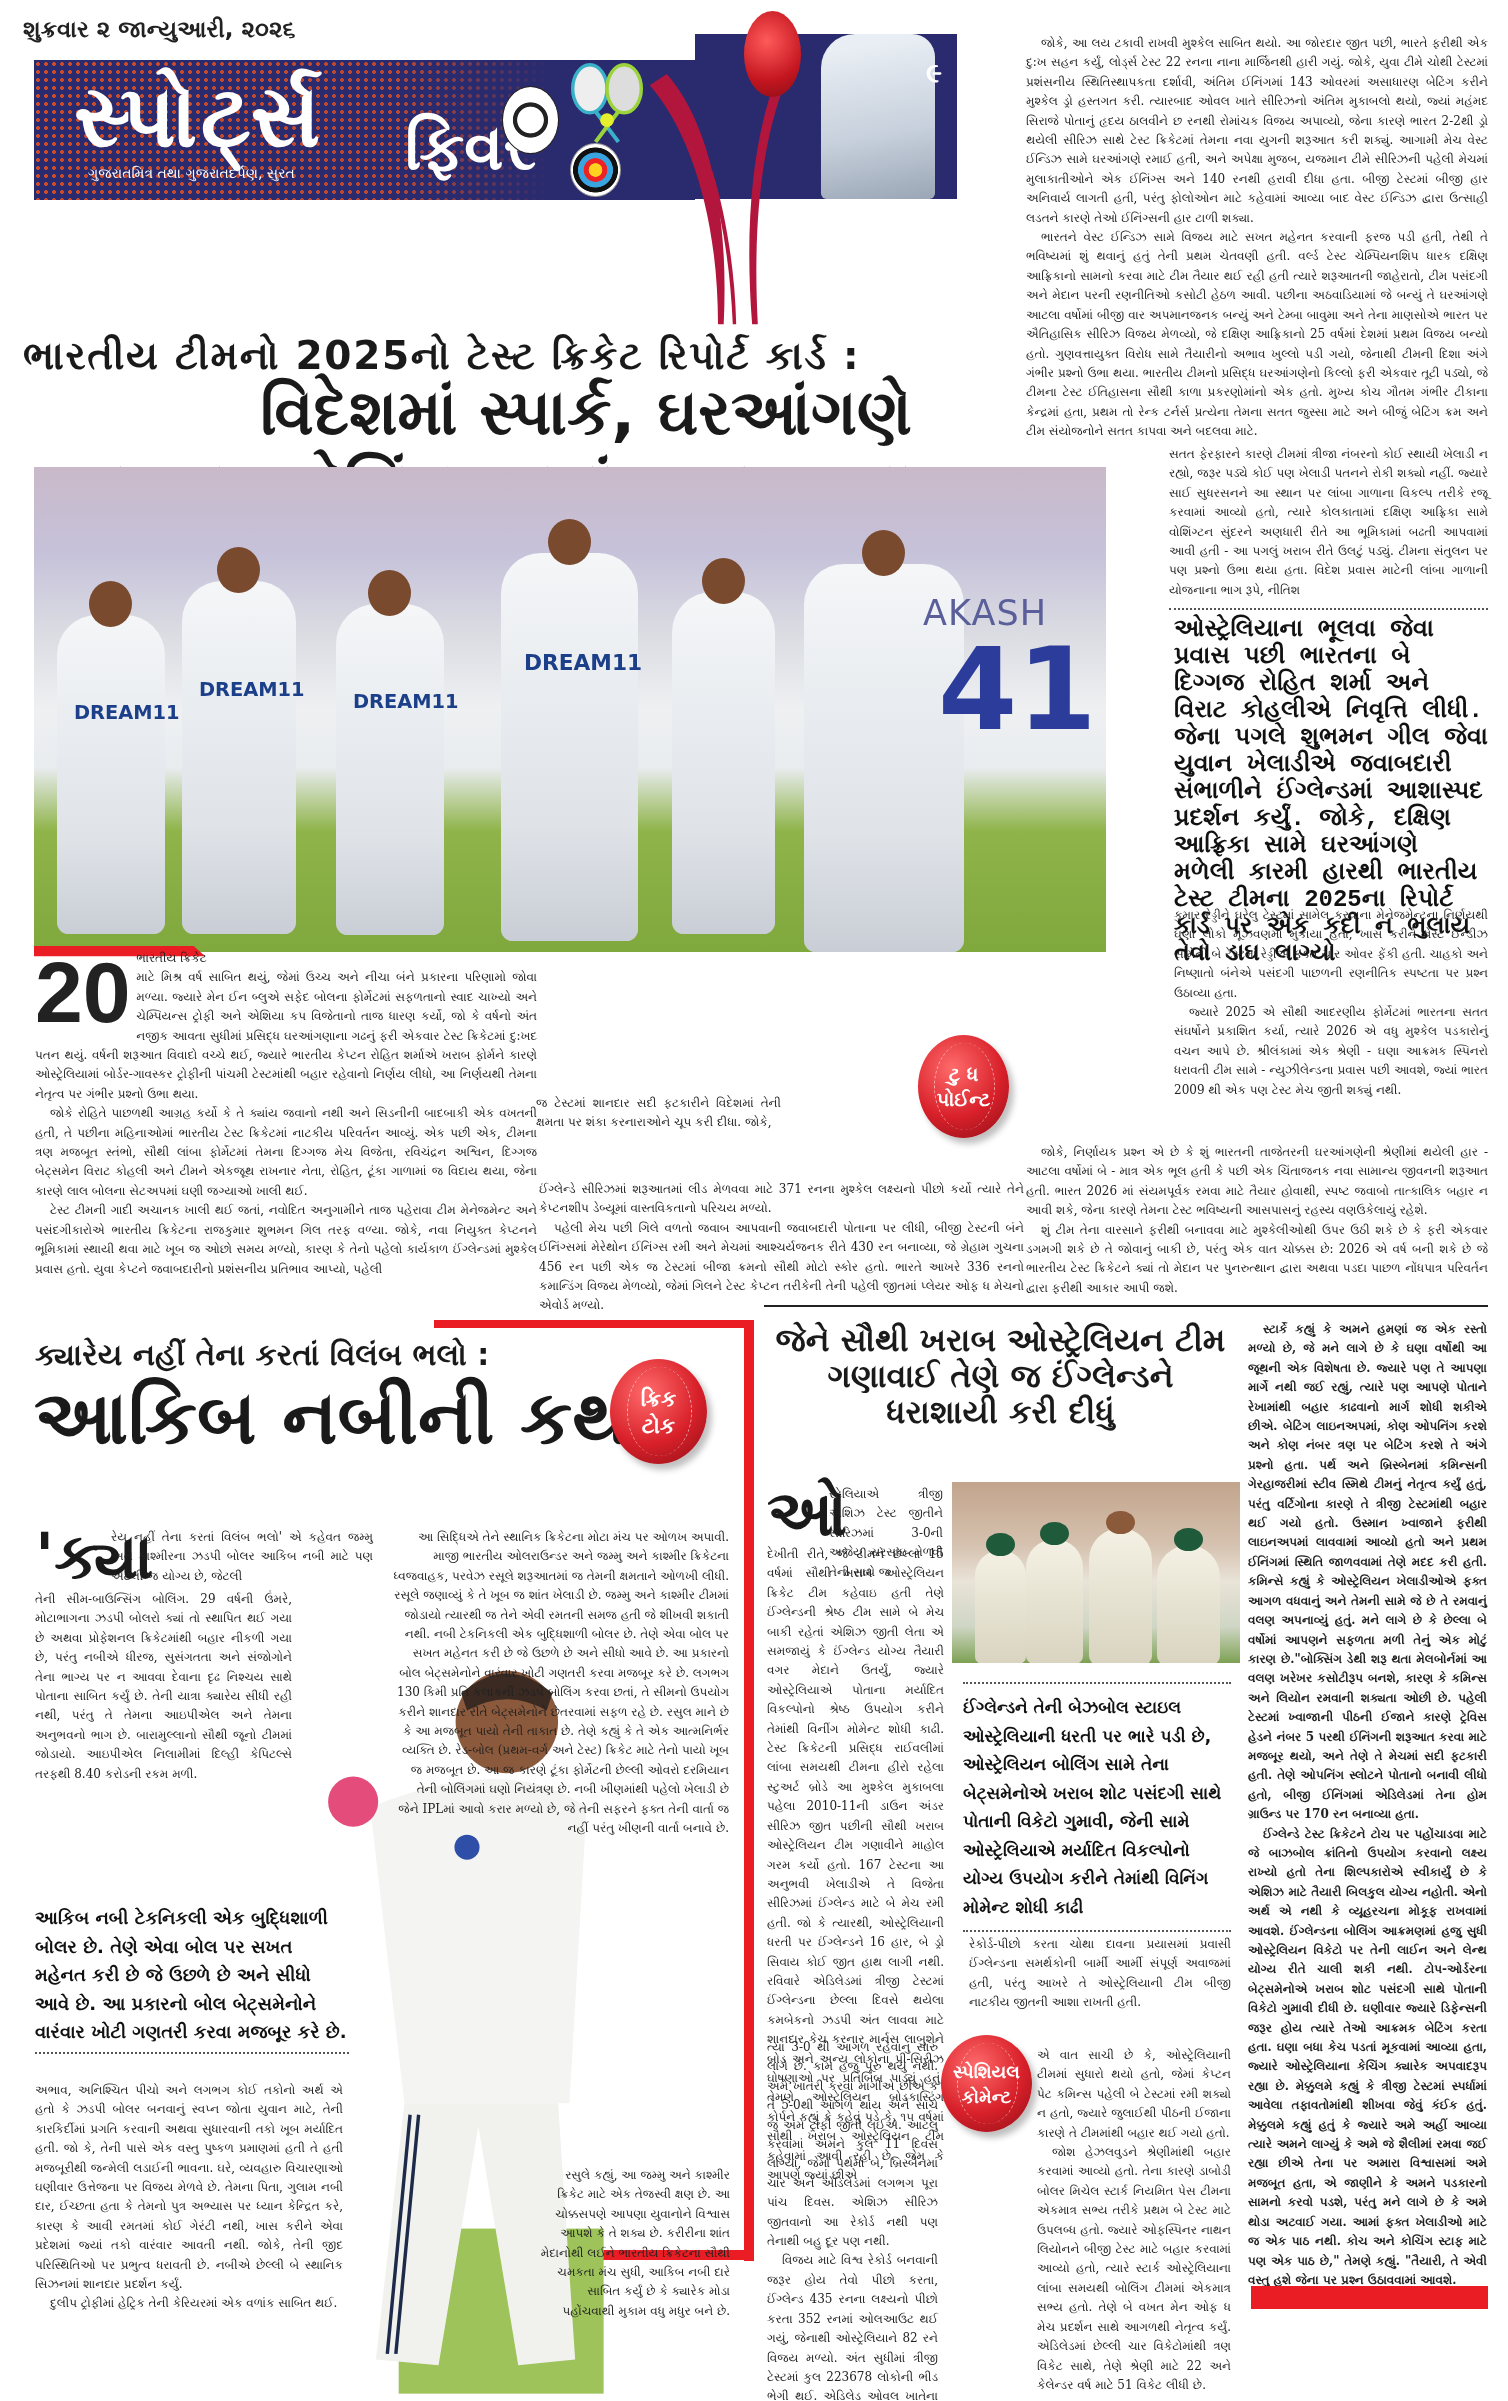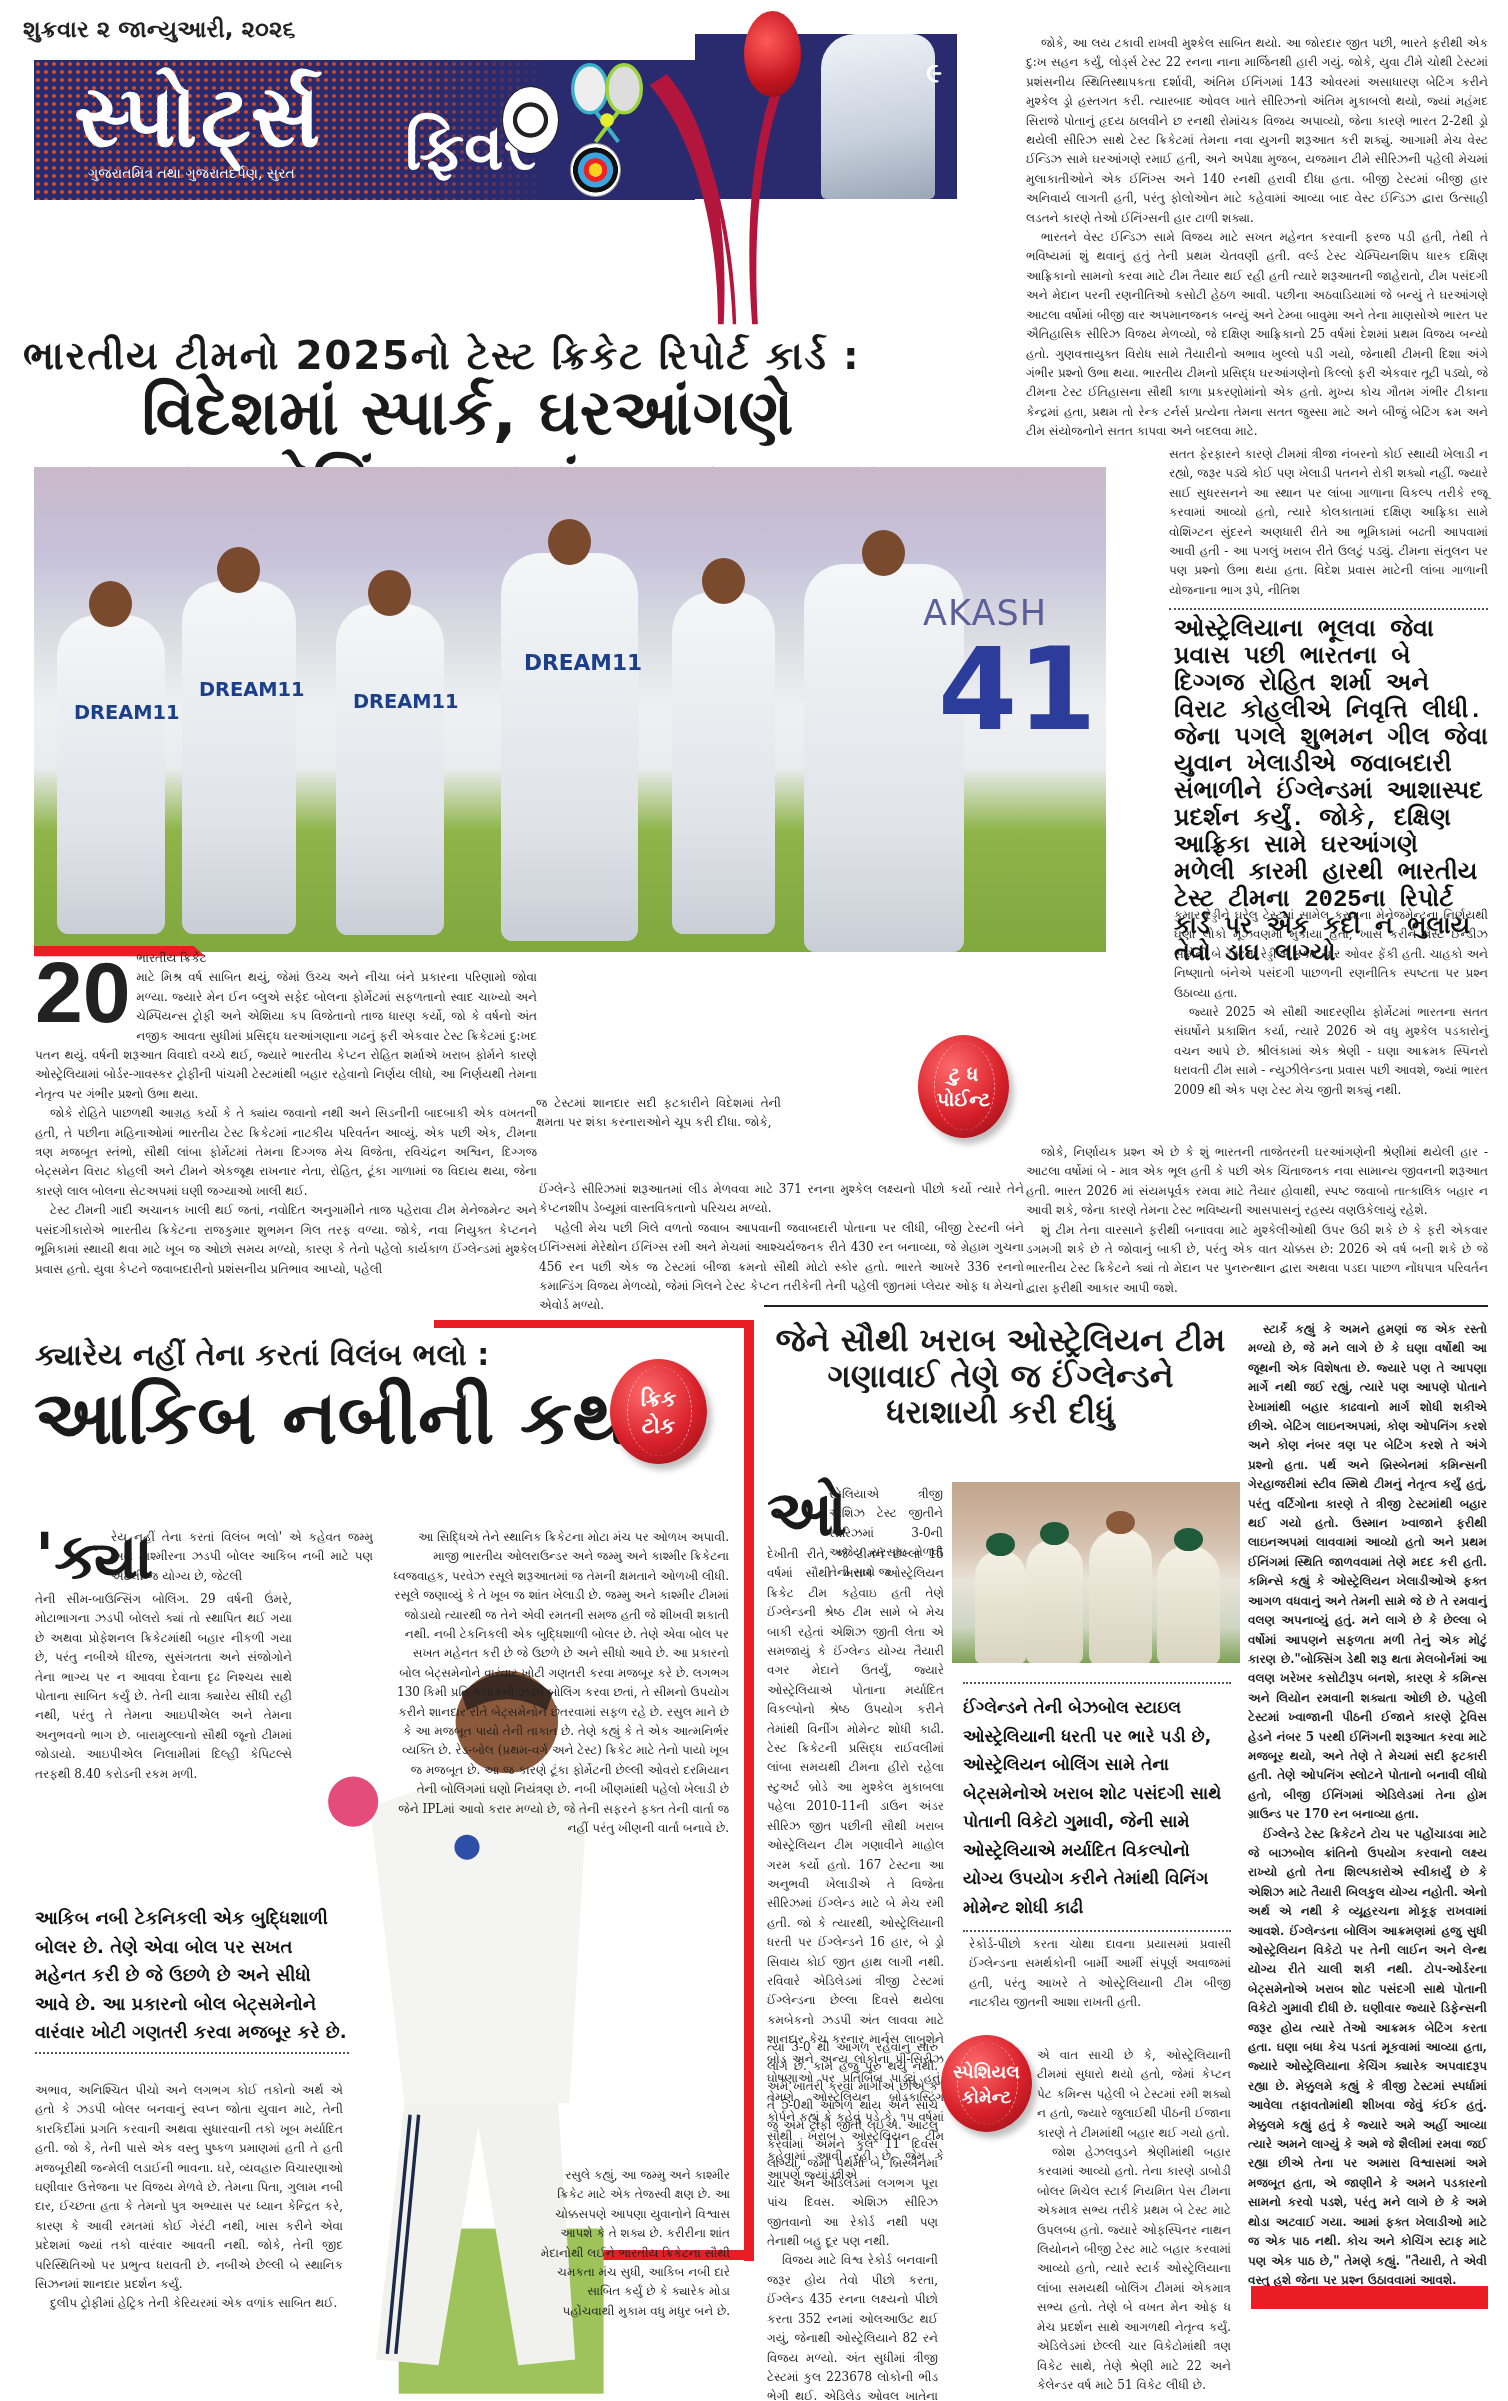--- a/index.html
+++ b/index.html
@@ -25,21 +25,21 @@
   #stump-arc { left: 627px; top: 34px; width: 182px; height: 296px; }
   #page-num { left: 926px; top: 57px; font-size: 27px; font-weight: bold; color: #fff; }
   #ball-top { left: 744px; top: 11.4px; width: 57px; height: 86px; border-radius: 50%; background: radial-gradient(circle at 40% 35%, #ff5a5a, #c41620 60%, #8a0d14); }
   #batsman { left: 821px; top: 34px; width: 114px; height: 165px; background: linear-gradient(170deg, #e9eef4 10%, #c7d0dc 60%, #9aa6b6); border-radius: 34px 23px 5.7px 5.7px; }
   #football { left: 502px; top: 86px; width: 57px; height: 68px; border-radius: 50%; background: radial-gradient(circle, #fff 30%, #222 32%, #222 40%, #fff 42%); border: 1.7px solid #222; }
   #rackets { left: 564px; top: 63px; width: 86px; height: 80px; }
   #target { left: 570px; top: 143px; width: 51px; height: 54px; border-radius: 50%; background: radial-gradient(circle, #ffd21f 18%, #e22 20%, #e22 32%, #3aa4e0 34%, #3aa4e0 48%, #111 50%, #111 62%, #fff 64%); border: 1.7px solid #999; }
 
   
   #kicker { left: 23px; top: 333px; font-size: 39px; font-weight: bold; letter-spacing: 1.7px; }
-  #headline { left: 23px; top: 376px; width: 889px; font-size: 63px; font-weight: bold; text-align: center; line-height: 74px; }
+  #headline { left: 23px; top: 376px; width: 889px; font-size: 63px; font-weight: bold; text-align: right; line-height: 74px; }
 
   
   #hero { left: 34px; top: 467px; width: 1072px; height: 485px;
     background: linear-gradient(180deg, #c9b9c9 0%, #c6c2da 18%, #dcdde3 35%, #eef0f2 50%, #e9ecef 62%, #8fb44a 75%, #7fa83d 100%); overflow: hidden; }
   .player { position: absolute; background: linear-gradient(180deg, #f4f6f8, #dfe3e8 70%, #c9ced6); border-radius: 40px 40px 11.4px 11.4px; }
   .player .head { position: absolute; top: -34px; left: 50%; margin-left: -21.7px; width: 43px; height: 46px; border-radius: 50%; background: #7a4a2e; }
   .jersey-label { position: absolute; color: #1c3f8a; font-weight: bold; font-size: 25px; }
   #akash-name { left: 923px; top: 593px; font-size: 35px; color: #5a5f9a; letter-spacing: 1.1px; }
   #akash-num { left: 938px; top: 633px; font-size: 114px; color: #2c3c9a; font-weight: bold; line-height: 114px; }
   #hero-cut { left: 34px; top: 946px; width: 1072px; height: 428px; }

